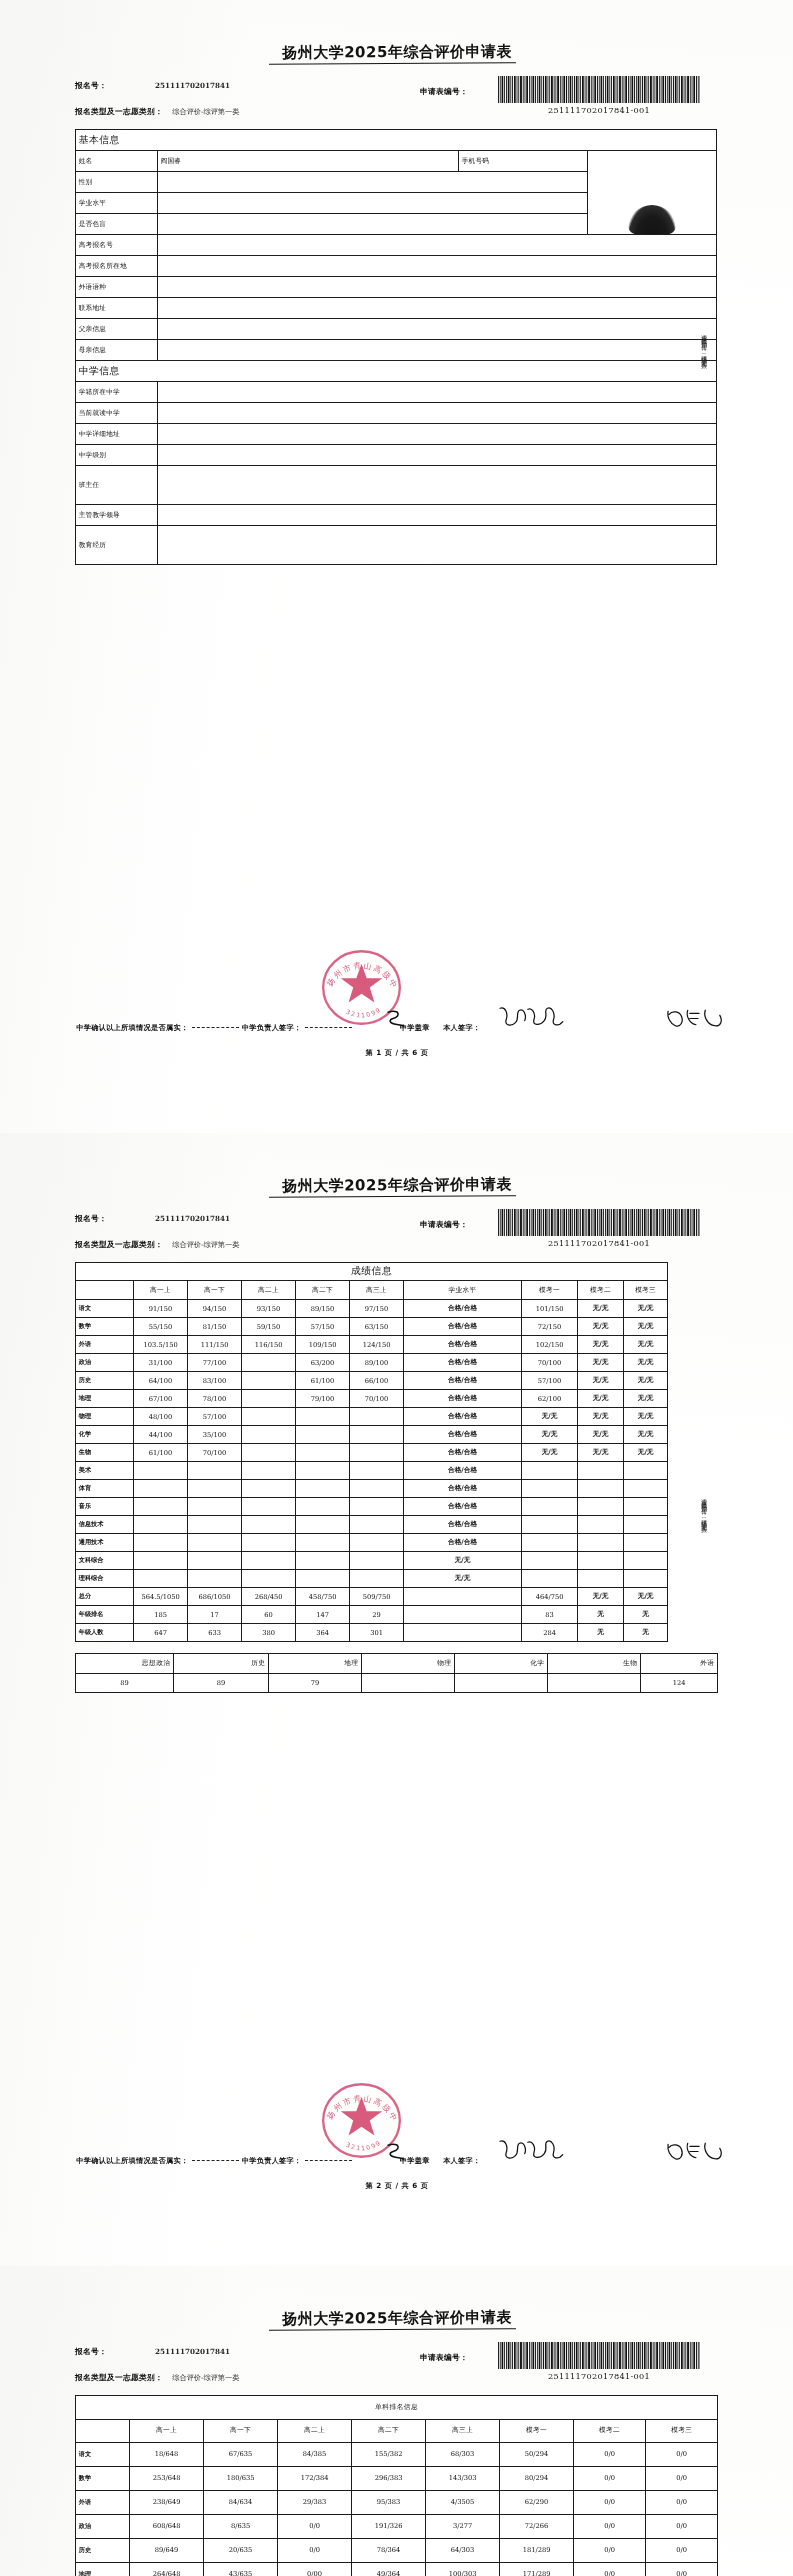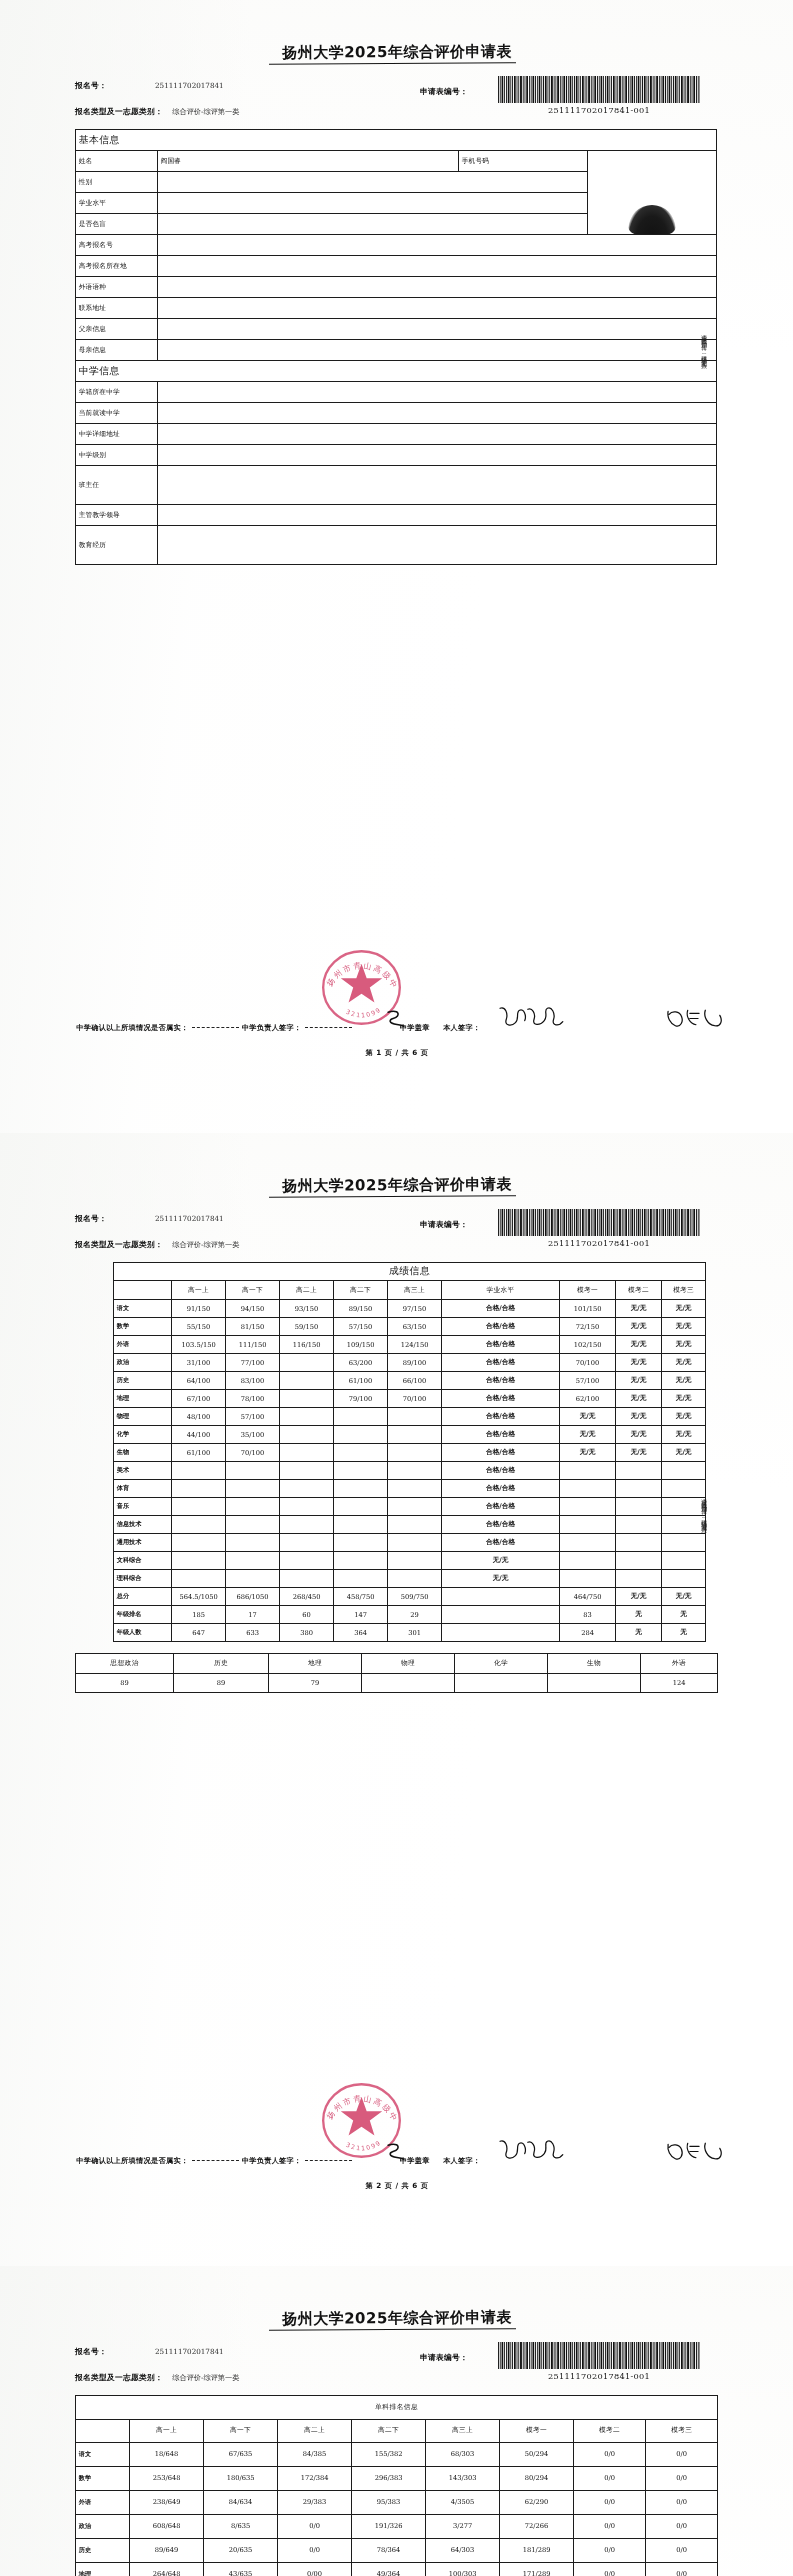--- a/index.html
+++ b/index.html
@@ -80,21 +80,21 @@
     letter-spacing: 0.3px;
   }
   .meta-row .val {
     font-weight: normal;
     font-family: "DejaVu Serif", "Liberation Serif", serif;
     font-size: 7.2px;
     color: #2a2a2a;
     letter-spacing: 0;
   }
   .meta-reg { top: 81px; }
-  .meta-reg .val { margin-left: 48px; }
+  .meta-reg .val { margin-left: 48px; font-weight: bold; }
   .meta-type { top: 107px; }
   .meta-type .val { margin-left: 9.3px; }
 
   .meta-appno {
     position: absolute;
     left: 349px;
     top: 87px;
     font-size: 7.7px;
     font-weight: bold;
     letter-spacing: 0.3px;
@@ -207,41 +207,40 @@
     background: radial-gradient(ellipse at 50% 110%, #111 0%, #191919 48%, #2c2c2c 70%, rgba(60,60,60,0) 78%);
     border-radius: 50% 50% 45% 45% / 70% 70% 30% 30%;
   }
 
   
   .tbl-score {
     left: 4.1px;
     top: 129px;
     width: 569px;
     font-size: 6.2px;
-    margin-left: 38px;
   }
   .tbl-score td { height: 17px; text-align: center; font-family: "DejaVu Serif", "Liberation Serif", serif; }
   .tbl-score td.subj { text-align: left; font-family: "DejaVu Sans","Liberation Sans",sans-serif; font-weight: bold; font-size: 6.2px; }
   .tbl-score th {
     height: 18px;
     text-align: center;
     font-weight: bold;
     font-size: 6.7px;
     letter-spacing: 0.3px;
   }
   .tbl-score td.cn { font-family: "DejaVu Sans","Liberation Sans",sans-serif; font-weight: bold; }
 
   
   .tbl-elect {
     left: 4.1px;
     top: 520px;
     width: 641px;
   }
   .tbl-elect th {
-    height: 18.5px; text-align: center; font-weight: bold; font-size: 6.7px; letter-spacing: 0.5px;
+    height: 18.5px; text-align: right; font-weight: bold; font-size: 6.7px; letter-spacing: 0.5px;
   }
   .tbl-elect td {
     height: 18.5px; text-align: center;
     font-family: "DejaVu Serif", "Liberation Serif", serif; font-size: 6.7px;
   }
 
   
   .tbl-rank {
     left: 4.1px;
     top: 129px;

